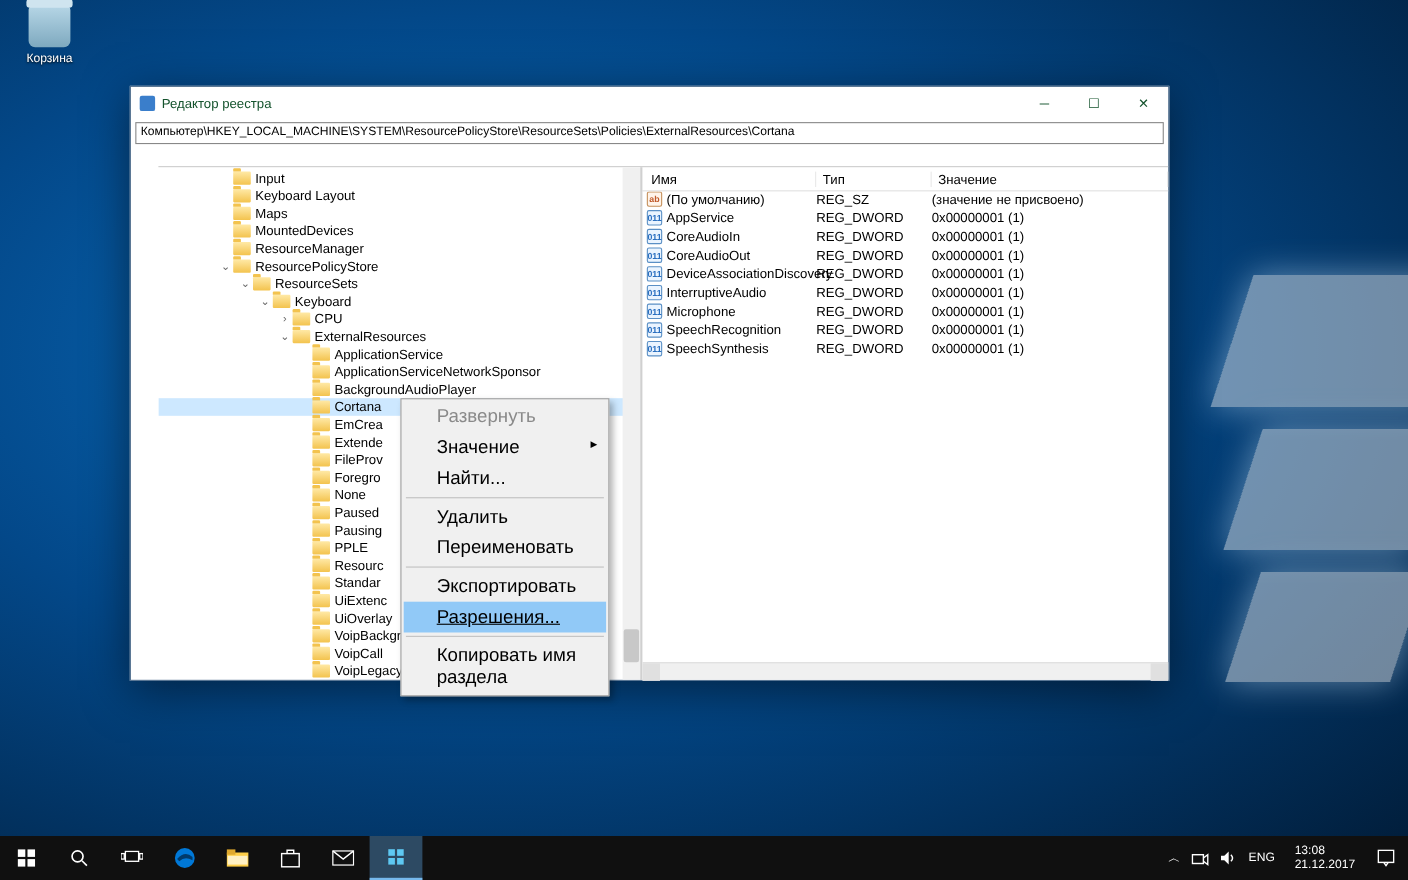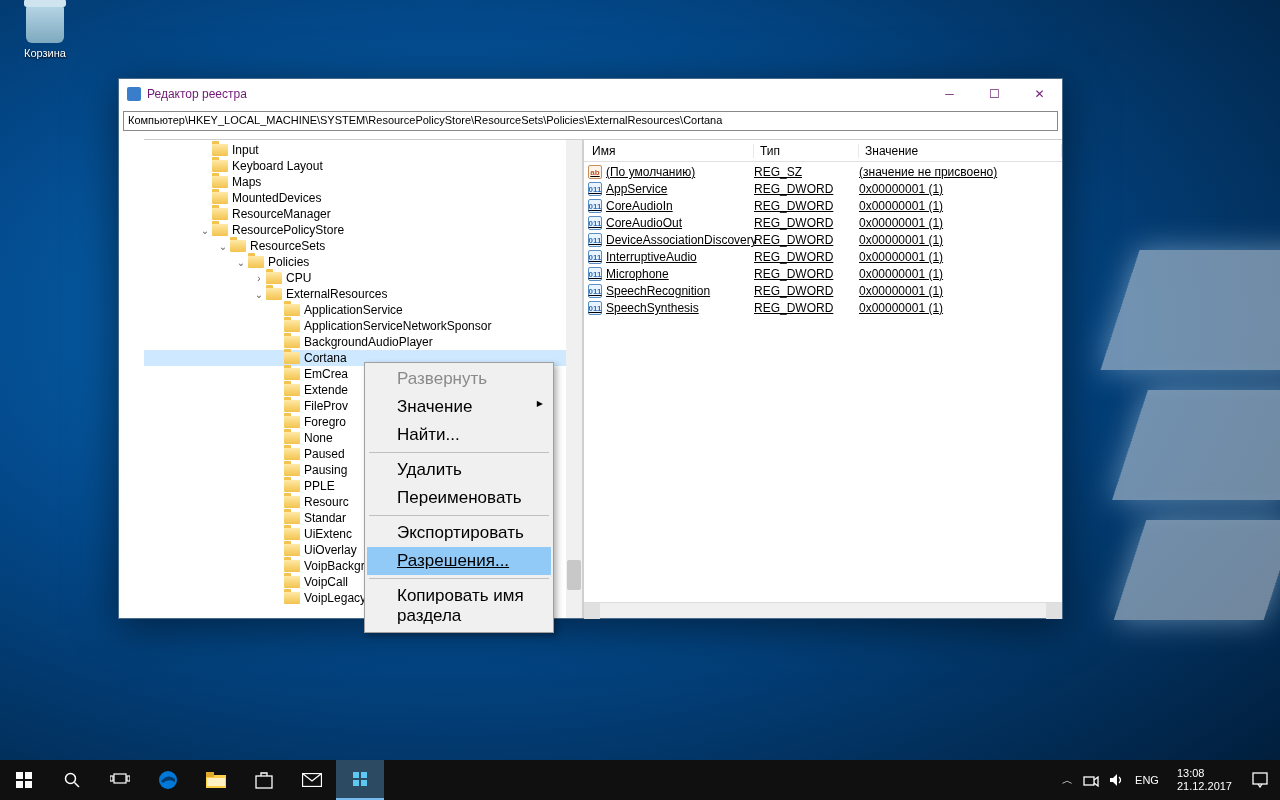--- a/index.html
+++ b/index.html
@@ -7,43 +7,43 @@
 .desktop { position: absolute; inset: 0; background: radial-gradient(ellipse at 35% 40%, #0a6fc0 0%, #034889 45%, #011b36 100%); }
 .hero-light { position: absolute; right: 0; top: 250px; width: 380px; height: 380px; opacity: .8; }
 .hero-light .bar { position: absolute; background: rgba(255,255,255,.55); box-shadow: 0 0 30px rgba(200,230,255,.6); transform: skewX(-18deg); }
 .hero-light .b1 { right: -40px; top: 0; width: 200px; height: 120px; }
 .hero-light .b2 { right: -20px; top: 140px; width: 170px; height: 110px; }
 .hero-light .b3 { right: 0; top: 270px; width: 150px; height: 100px; }
 .desktop-icon { position: absolute; left: 10px; top: 5px; width: 70px; text-align: center; color: #fff; font-size: 11px; text-shadow: 0 1px 2px #000; }
 .desktop-icon .bin { width: 38px; height: 38px; margin: 0 auto 4px; background: linear-gradient(#b6d6e6, #7ea9bf); border-radius: 4px 4px 6px 6px; position: relative; }
 .desktop-icon .bin::before { content: ""; position: absolute; top: -6px; left: -2px; right: -2px; height: 8px; background: #cfe4ef; border-radius: 3px; }
 .window { position: absolute; left: 118px; top: 78px; width: 945px; height: 541px; background: #fff; border: 1px solid #4a6a8a; box-shadow: 0 8px 40px rgba(0,0,0,.5); display: flex; flex-direction: column; }
-.titlebar { height: 30px; display: flex; align-items: center; padding-left: 8px; font-size: 12px; color: #701a75; }
+.titlebar { height: 30px; display: flex; align-items: center; padding-left: 8px; font-size: 12px; color: #14532d; }
 .titlebar .icon { width: 14px; height: 14px; background: #3a7ecb; margin-right: 6px; border-radius: 2px; }
 .titlebar .spacer { flex: 1; }
 .titlebar .wbtn { width: 45px; height: 30px; display: flex; align-items: center; justify-content: center; font-size: 12px; }
 .menubar { height: 20px; display: flex; align-items: center; padding: 0 4px; font-size: 12px; gap: 2px; }
 .menubar span { padding: 2px 8px; }
-.addressbar { height: 20px; border: 1px solid #888; margin: 2px 4px 8px; padding: 2px 4px; font-size: 11px; white-space: nowrap; overflow: hidden; }
+.addressbar { height: 20px; border: 1px solid #888; margin: 2px 4px 20px; padding: 2px 4px; font-size: 11px; white-space: nowrap; overflow: hidden; }
 .panes { flex: 1; display: flex; border-top: 1px solid #ccc; min-height: 0; margin-left: 25px; }
 .tree { width: 440px; border-right: 2px solid #d0d0d0; overflow-y: auto; overflow-x: hidden; font-size: 12px; padding-top: 2px; position: relative; }
 .tree-row { display: flex; align-items: center; height: 16px; white-space: nowrap; cursor: default; }
 .tree-row.selected { background: #cde8ff; }
 .indent { display: inline-block; }
 .toggle { width: 14px; text-align: center; color: #666; font-size: 10px; display: inline-block; }
 .folder { width: 16px; height: 12px; background: linear-gradient(#ffe9a6, #f3c34e); border-radius: 1px; margin-right: 4px; display: inline-block; position: relative; }
 .folder::before { content: ""; position: absolute; top: -3px; left: 0; width: 7px; height: 3px; background: #f3c34e; border-radius: 1px 1px 0 0; }
 .listpane { flex: 1; display: flex; flex-direction: column; min-width: 0; }
 .list-header { display: flex; font-size: 12px; border-bottom: 1px solid #e0e0e0; height: 22px; align-items: center; }
 .list-header .col { padding: 0 6px; border-right: 1px solid #e8e8e8; }
 .list-body { flex: 1; overflow: auto; }
-.list-row { display: flex; font-size: 12px; height: 17px; align-items: flex-end; text-decoration: underline; }
+.list-row { display: flex; font-size: 12px; height: 17px; align-items: flex-start; }
 .val-icon { width: 14px; height: 14px; margin: 0 4px; display: inline-flex; align-items: center; justify-content: center; font-size: 8px; font-weight: bold; border: 1px solid #5a8fc5; background: #eaf4ff; color: #2a6fc0; border-radius: 2px; }
 .val-icon.sz { color: #c05a2a; border-color: #c58f5a; background: #fff4ea; }
-.col-name { width: 170px; display: flex; align-items: center; }
+.col-name { width: 158px; display: flex; align-items: center; }
 .col-type { width: 105px; }
 .col-value { flex: 1; }
 .hscroll { height: 16px; background: #f0f0f0; border-top: 1px solid #ddd; position: relative; }
 .hscroll::before, .hscroll::after { content: ""; position: absolute; top: 0; width: 16px; height: 16px; background: #e0e0e0; }
 .hscroll::before { left: 0; } .hscroll::after { right: 0; }
 .vscroll { position: absolute; right: 0; top: 0; bottom: 0; width: 16px; background: #f0f0f0; }
 .vscroll .vthumb { position: absolute; left: 1px; right: 1px; top: 420px; height: 30px; background: #c8c8c8; border-radius: 2px; }
 .context-menu { position: absolute; left: 320px; top: 362px; width: 190px; background: #f0f0f0; border: 1px solid #a0a0a0; box-shadow: 3px 3px 6px rgba(0,0,0,.3); font-size: 17px; padding: 2px; z-index: 50; margin-left: 44px; }
 .context-menu .mi { padding: 4px 24px 4px 30px; position: relative; }
 .context-menu .mi:hover, .context-menu .mi.hov { background: #91c9f7; text-decoration: underline; }
@@ -125,21 +125,21 @@
           <div class="tree-row">
             <span class="indent" style="width: 72px;"></span>
             <span class="toggle">⌄</span>
             <span class="folder"></span>
             <span>ResourceSets</span>
           </div>
           <div class="tree-row">
             <span class="indent" style="width: 90px;"></span>
             <span class="toggle">⌄</span>
             <span class="folder"></span>
-            <span>Policies</span>
+            <span>Keyboard</span>
           </div>
           <div class="tree-row">
             <span class="indent" style="width: 108px;"></span>
             <span class="toggle">›</span>
             <span class="folder"></span>
             <span>CPU</span>
           </div>
           <div class="tree-row">
             <span class="indent" style="width: 108px;"></span>
             <span class="toggle">⌄</span>

